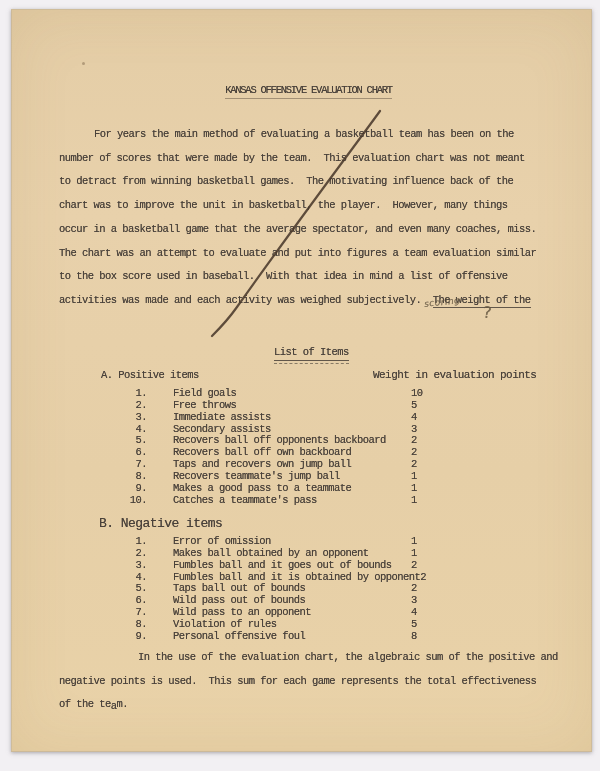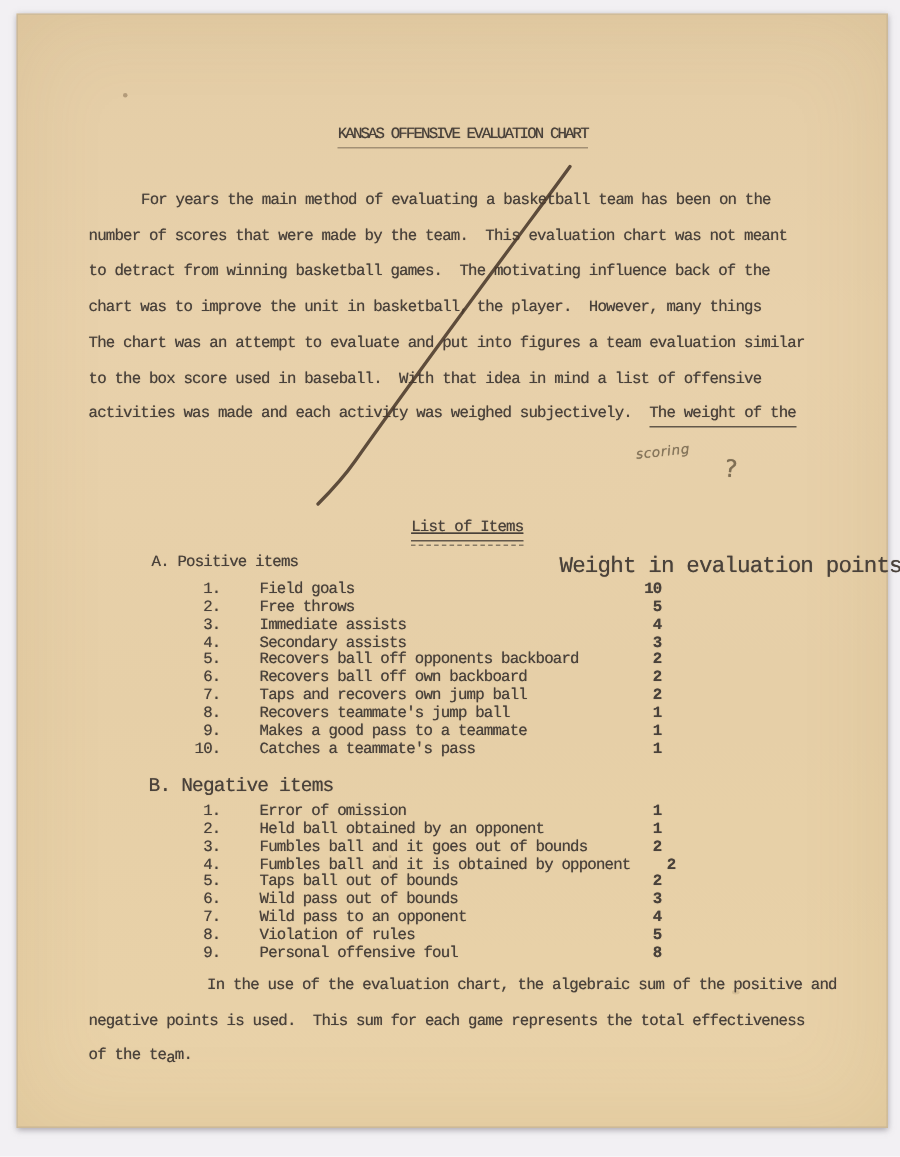--- a/index.html
+++ b/index.html
@@ -52,37 +52,37 @@
     transform:rotate(6deg); opacity:.85;
   }
 
   .pen { position:absolute; left:0; top:0; width:579px; height:741px; }
   .pen path { fill:none; stroke:#4a392b; stroke-width:2.2; stroke-linecap:round; opacity:.88; }
 
   .list-head {
     position:absolute; left:0; right:0; top:336px; text-align:center;
     padding-left:20px; font-size:10.5px; letter-spacing:-0.55px; white-space:pre;
   }
-  .u-double2 { position:relative; border-bottom:1px solid rgba(74,66,58,.85); padding-bottom:1.5px; display:inline-block;text-decoration:underline; }
+  .u-double2 { position:relative; border-bottom:1px solid rgba(74,66,58,.85); padding-bottom:1.5px; display:inline-block; }
   .u-double2::after {
     content:""; position:absolute; left:0; right:0; bottom:-4px;
     border-top:1px dashed rgba(74,66,58,.6);
   }
 
   .col-a { position:absolute; left:89px;  top:359px; font-size:10.5px; letter-spacing:-0.55px; white-space:pre; }
-  .col-w { position:absolute; left:361px; top:359px; font-size:15px; letter-spacing:-0.55px; white-space:pre; }
+  .col-w { position:absolute; left:361px; top:359px; font-size:11px; letter-spacing:-0.55px; white-space:pre; }
   .col-b { position:absolute; left:87px;  top:506px; font-size:13px; letter-spacing:-0.55px; white-space:pre; }
 
   .rows { position:absolute; left:113px; width:316px; font-size:10.5px; letter-spacing:-0.55px; }
   .rows.pos { top:378px; }
   .rows.neg { top:526px; }
   .row { display:flex; height:11.85px; line-height:11.85px; white-space:pre; }
   .num { width:22px; text-align:right; flex:0 0 auto; }
   .txt { flex:1 1 auto; margin-left:26px; }
-  .wt  { width:30px; text-align:right; flex:0 0 auto;font-weight:bold; }
+  .wt  { width:30px; flex:0 0 auto; }
 
   .closing {
     position:absolute; left:47px; top:636px; width:500px;
     font-size:10.5px; letter-spacing:-0.55px; line-height:23.7px;
   }
   .indent2 { padding-left:79px; }
   .low-a { position:relative; top:2px; }
 </style>
 </head>
 <body>
@@ -94,20 +94,21 @@
     <div class="speck s2"></div>
     <div class="speck s3"></div>
 
     <div class="title"><span class="title-u">KANSAS OFFENSIVE EVALUATION CHART</span></div>
 
     <div class="intro">
       <div class="line indent1">For years the main method of evaluating a basketball team has been on the</div>
       <div class="line">number of scores that were made by the team.  This evaluation chart was not meant</div>
       <div class="line">to detract from winning basketball games.  The motivating influence back of the</div>
       <div class="line">chart was to improve the unit in basketball, the player.  However, many things</div>
+      <div class="line">occur in a basketball game that the average spectator, and even many coaches, miss.</div>
       <div class="line">The chart was an attempt to evaluate and put into figures a team evaluation similar</div>
       <div class="line">to the box score used in baseball.  With that idea in mind a list of offensive</div>
       <div class="line"><span>activities was made and each activity was weighed subjectively.  </span><span class="u-solid">The weight of the</span></div>
     </div>
 
     <div class="hw hw-scoring">scoring</div>
     <div class="hw hw-q">?</div>
 
     <svg class="pen" viewBox="0 0 579 741" aria-hidden="true">
       <path d="M368,101 C353,122 283,215 225,297 C218,307 207,319 200,326"></path>
@@ -128,21 +129,21 @@
       <div class="row"><span class="num">7.</span><span class="txt">Taps and recovers own jump ball</span><span class="wt">2</span></div>
       <div class="row"><span class="num">8.</span><span class="txt">Recovers teammate's jump ball</span><span class="wt">1</span></div>
       <div class="row"><span class="num">9.</span><span class="txt">Makes a good pass to a teammate</span><span class="wt">1</span></div>
       <div class="row"><span class="num">10.</span><span class="txt">Catches a teammate's pass</span><span class="wt">1</span></div>
     </div>
 
     <div class="col-b">B. Negative items</div>
 
     <div class="rows neg">
       <div class="row"><span class="num">1.</span><span class="txt">Error of omission</span><span class="wt">1</span></div>
-      <div class="row"><span class="num">2.</span><span class="txt">Held ball obtained by an opponent</span><span class="wt">1</span></div>
+      <div class="row"><span class="num">2.</span><span class="txt">Makes ball obtained by an opponent</span><span class="wt">1</span></div>
       <div class="row"><span class="num">3.</span><span class="txt">Fumbles ball and it goes out of bounds</span><span class="wt">2</span></div>
       <div class="row"><span class="num">4.</span><span class="txt">Fumbles ball and it is obtained by opponent</span><span class="wt">2</span></div>
       <div class="row"><span class="num">5.</span><span class="txt">Taps ball out of bounds</span><span class="wt">2</span></div>
       <div class="row"><span class="num">6.</span><span class="txt">Wild pass out of bounds</span><span class="wt">3</span></div>
       <div class="row"><span class="num">7.</span><span class="txt">Wild pass to an opponent</span><span class="wt">4</span></div>
       <div class="row"><span class="num">8.</span><span class="txt">Violation of rules</span><span class="wt">5</span></div>
       <div class="row"><span class="num">9.</span><span class="txt">Personal offensive foul</span><span class="wt">8</span></div>
     </div>
 
     <div class="closing">

